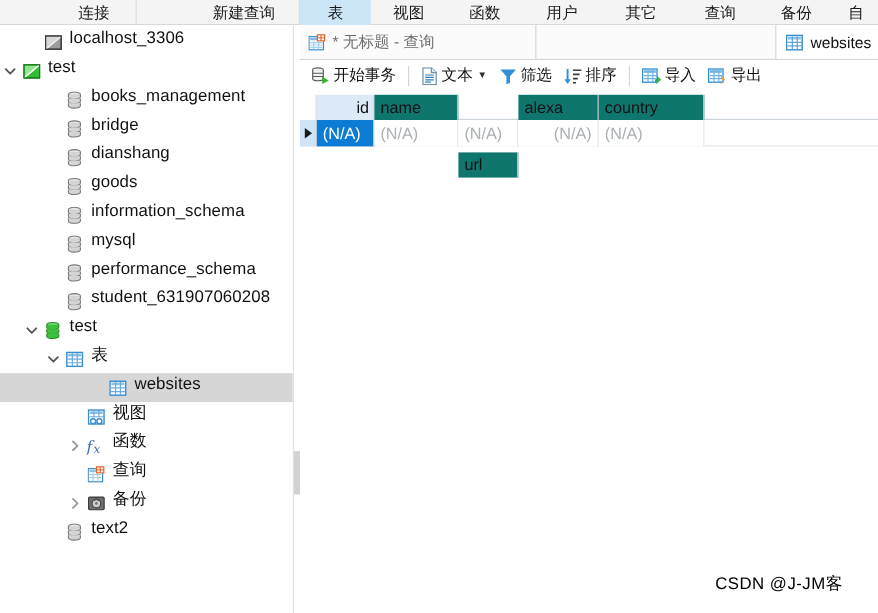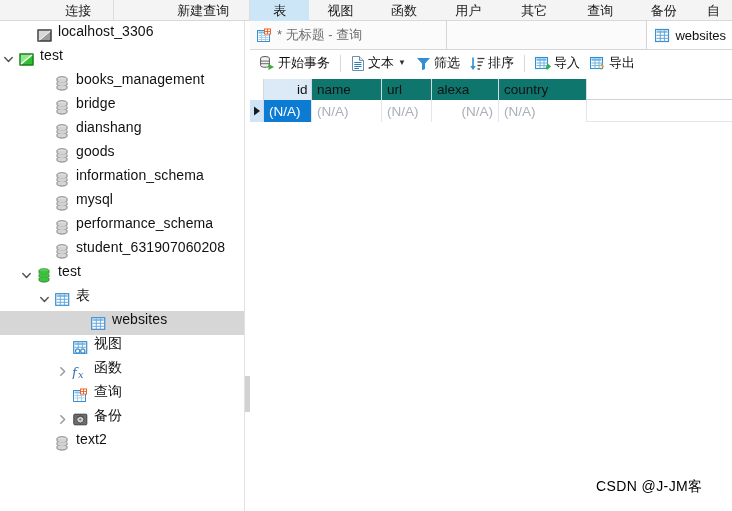--- a/index.html
+++ b/index.html
@@ -659,21 +659,21 @@
         </span>
         <span>导出</span>
       </div>
     </div>
 
     <div class="grid">
       <div class="grid-head" id="grid-head">
         <div class="gh-corner"></div>
       <div class="gh-cell hl" style="width: 48px; flex: 0 0 48px; padding-left: 33px;">id</div>
           <div class="gh-cell" style="width: 70px; flex: 0 0 70px;">name</div>
-          <div class="gh-cell" style="width: 50px; flex: 0 0 50px;">url</div>
+          <div class="gh-cell" style="width: 50px; flex: 0 0 50px; margin-top: 48px;">url</div>
           <div class="gh-cell" style="width: 67px; flex: 0 0 67px;">alexa</div>
           <div class="gh-cell" style="width: 88px; flex: 0 0 88px;">country</div>
         </div>
       <div id="grid-body">
           <div class="grid-row">
             <div class="gr-ind">
               <svg width="8" height="10" viewBox="0 0 8 10">
                 <path d="M1 0.6 L7 5 L1 9.4 Z" fill="#1a1a1a"></path>
               </svg>
             </div>

